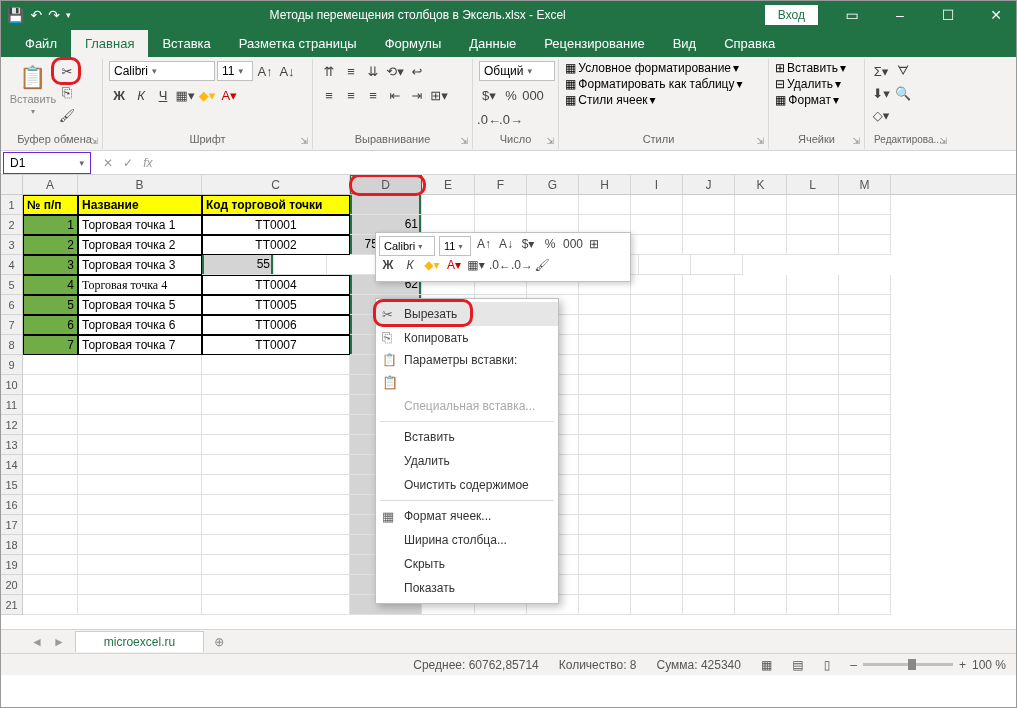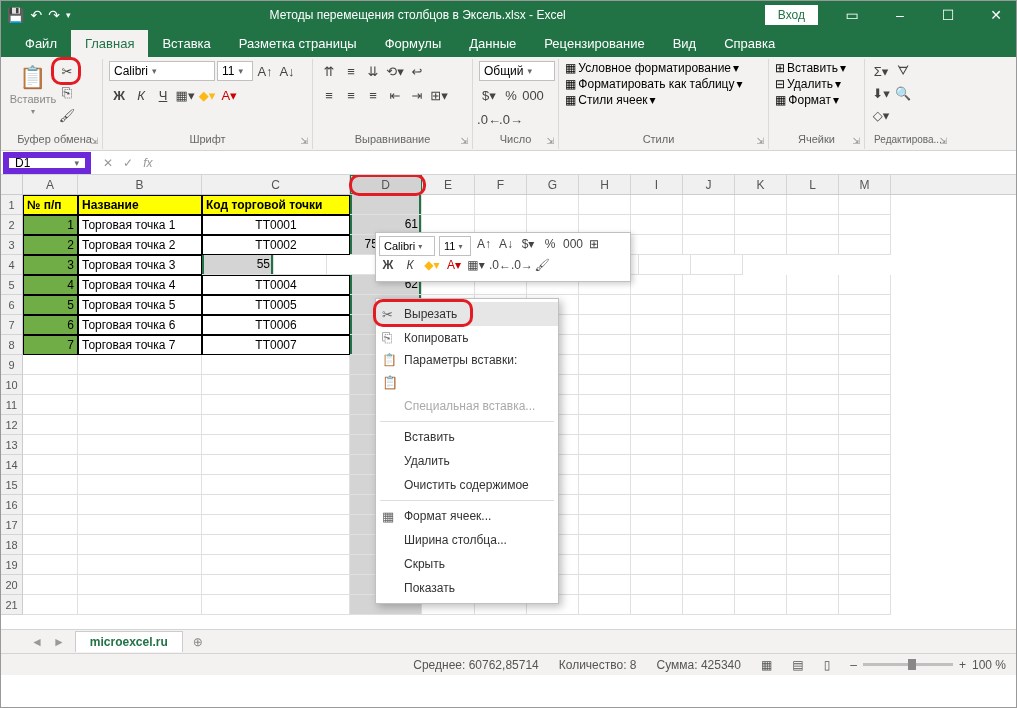--- a/index.html
+++ b/index.html
@@ -21,21 +21,21 @@
 .group-label{text-align:center;font-size:11px;color:#666;padding-bottom:2px;position:relative}
 .group-label::after{content:"⇲";position:absolute;right:-2px;bottom:1px;font-size:9px;color:#888}
 .btn-col{display:flex;flex-direction:column;gap:2px;align-items:center}
 .btn-sm{width:20px;height:20px;display:flex;align-items:center;justify-content:center;font-size:13px;color:#444;cursor:pointer}
 .select{height:20px;border:1px solid #c0c0c0;background:#fff;font-size:12px;padding:0 4px;display:flex;align-items:center;gap:4px}
 .select::after{content:"▾";font-size:9px;color:#666}
 .row{display:flex;gap:2px;align-items:center}
 .paste-big{width:40px;height:58px;display:flex;flex-direction:column;align-items:center;justify-content:center;color:#888;gap:2px}
 .red-circle{position:absolute;border:3px solid #e31b23;border-radius:10px;pointer-events:none}
 .namebox-row{height:24px;background:#fff;border-bottom:1px solid #d4d4d4;display:flex;align-items:center}
-.namebox{width:88px;height:22px;border:6px solid #6d28d9;margin:0 2px;padding:0 6px;display:flex;align-items:center;justify-content:space-between}
+.namebox{width:88px;height:22px;border:1px solid #6d28d9;margin:0 2px;padding:0 6px;display:flex;align-items:center;justify-content:space-between}
 .namebox::after{content:"▾";font-size:9px;color:#666}
 .fx-bar{display:flex;align-items:center;gap:10px;padding:0 10px;color:#999}
 .grid-area{position:relative;height:454px;overflow:hidden;background:#fff}
 .colhdrs{height:20px;display:flex;background:#f0f0f0;border-bottom:1px solid #ccc}
 .corner{width:22px;border-right:1px solid #ccc;background:#f0f0f0}
 .colhdr{border-right:1px solid #d4d4d4;text-align:center;line-height:20px;color:#555;font-size:12px;cursor:pointer}
 .colhdr.sel{background:#d2d2d2;outline:1px solid #217346;outline-offset:-1px}
 .rows{display:flex;flex-direction:column}
 .r{display:flex;height:20px}
 .rh{width:22px;background:#f0f0f0;border-right:1px solid #ccc;border-bottom:1px solid #d4d4d4;text-align:center;line-height:20px;color:#555;font-size:11px}
@@ -51,21 +51,21 @@
 .mini-sel::after{content:"▾";font-size:8px;color:#666;margin-left:3px}
 .mini-btn{width:18px;height:18px;text-align:center;font-size:12px;color:#444;cursor:pointer}
 .ctx-menu{position:absolute;left:374px;top:297px;width:184px;background:#fff;border:1px solid #c0c0c0;box-shadow:3px 3px 8px rgba(0,0,0,.25);padding:3px 0}
 .ctx-item{height:24px;display:flex;align-items:center;padding:0 10px 0 28px;position:relative;cursor:pointer;font-size:12px;color:#333}
 .ctx-item.hl{background:#e6e6e6}
 .ctx-item .ico{position:absolute;left:6px;font-size:13px;color:#666}
 .ctx-item.disabled{color:#aaa}
 .ctx-sep{height:1px;background:#ddd;margin:3px 4px}
 .ctx-header{height:20px;padding-left:28px;font-size:12px;color:#333;display:flex;align-items:center}
 .sheet-tabs{height:24px;background:#f3f2f1;border-top:1px solid #d4d4d4;display:flex;align-items:center;padding-left:30px;gap:2px}
-.sheet-tab{background:#fff;border:1px solid #ccc;border-bottom:none;padding:3px 14px;font-size:12px;color:#217346;font-weight:bold}
+.sheet-tab{background:#fff;border:1px solid #ccc;border-bottom:none;padding:3px 28px;font-size:12px;color:#217346;font-weight:normal}
 .status{height:22px;background:#f3f2f1;border-top:1px solid #d4d4d4;display:flex;align-items:center;padding:0 10px;font-size:11px;color:#555;gap:20px}
 .status .spacer{flex:1}
 .zoom{display:flex;align-items:center;gap:6px}
 .slider{width:90px;height:3px;background:#c0c0c0;position:relative}
 .slider::after{content:"";position:absolute;left:45px;top:-4px;width:8px;height:11px;background:#888}
 </style>
 </head>
 <body>
 
 <div class="titlebar">
@@ -290,21 +290,21 @@
         <div class="c" style="width: 52px;"></div>
         <div class="c" style="width: 52px;"></div>
         <div class="c" style="width: 52px;"></div>
         <div class="c" style="width: 52px;"></div>
         <div class="c" style="width: 52px;"></div>
         <div class="c" style="width: 52px;"></div>
       </div>
       <div class="r">
         <div class="rh">5</div>
         <div class="c num-cell" style="width: 55px;">4</div>
-        <div class="c data-cell" style="width: 124px;">Торговая точка 4</div>
+        <div class="c data-cell" style="width: 124px; font-family: Liberation Serif, serif;">Торговая точка 4</div>
         <div class="c data-cell" style="width: 148px; text-align: center;">ТТ0004</div>
         <div class="c sel-col sel-border" style="width: 72px; text-align: right;">62</div>
         <div class="c" style="width: 53px;"></div>
         <div class="c" style="width: 52px;"></div>
         <div class="c" style="width: 52px;"></div>
         <div class="c" style="width: 52px;"></div>
         <div class="c" style="width: 52px;"></div>
         <div class="c" style="width: 52px;"></div>
         <div class="c" style="width: 52px;"></div>
         <div class="c" style="width: 52px;"></div>

